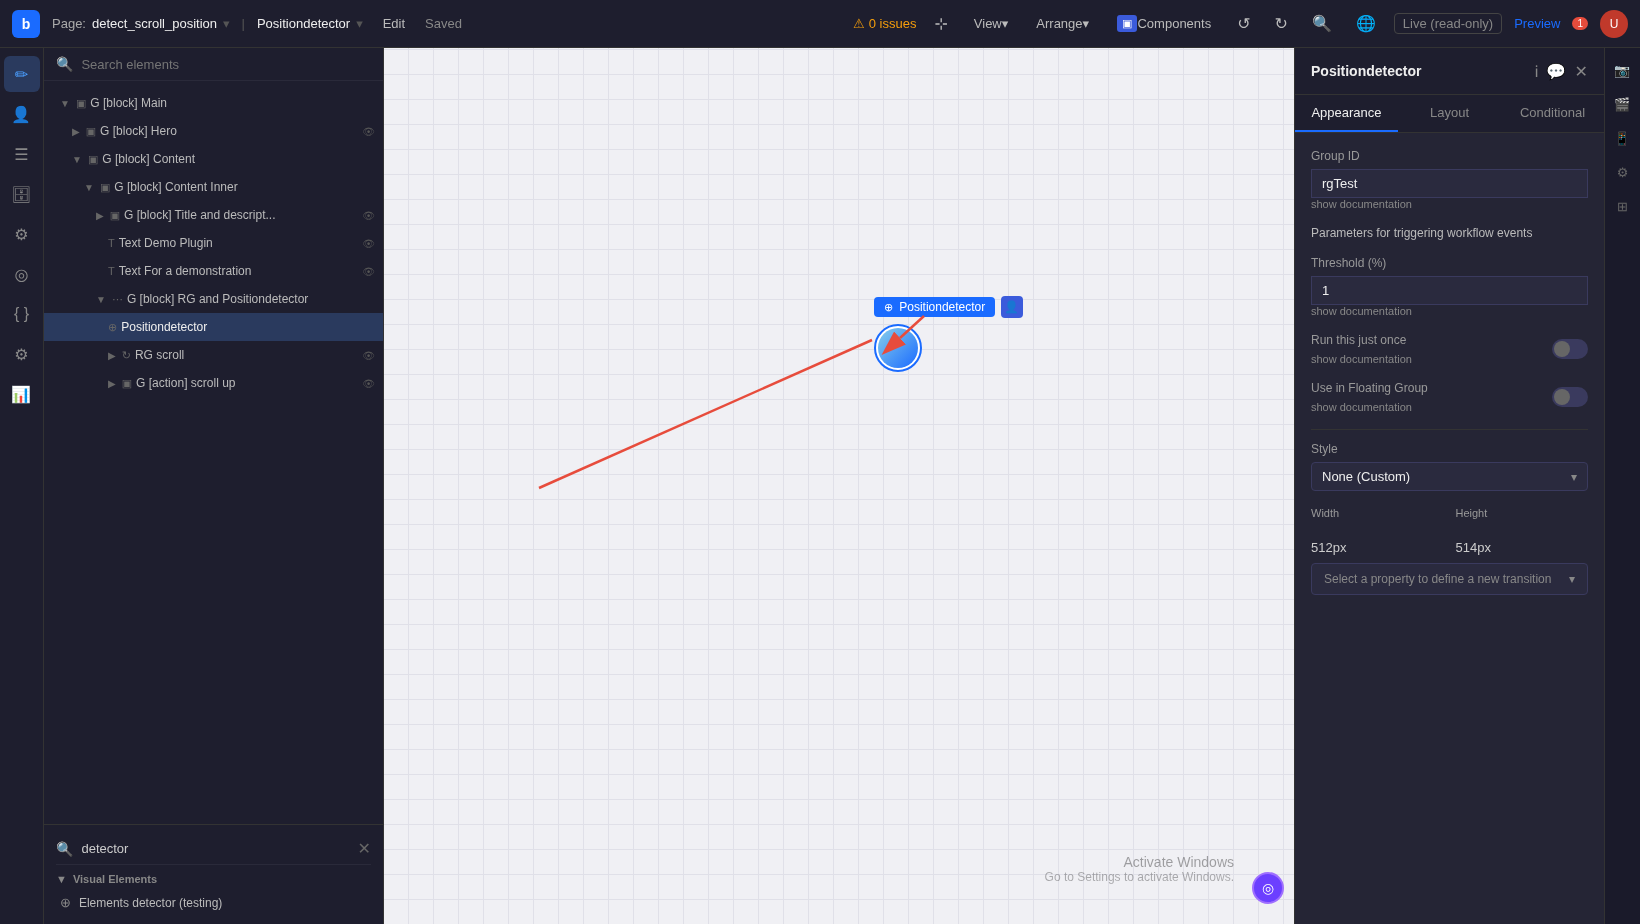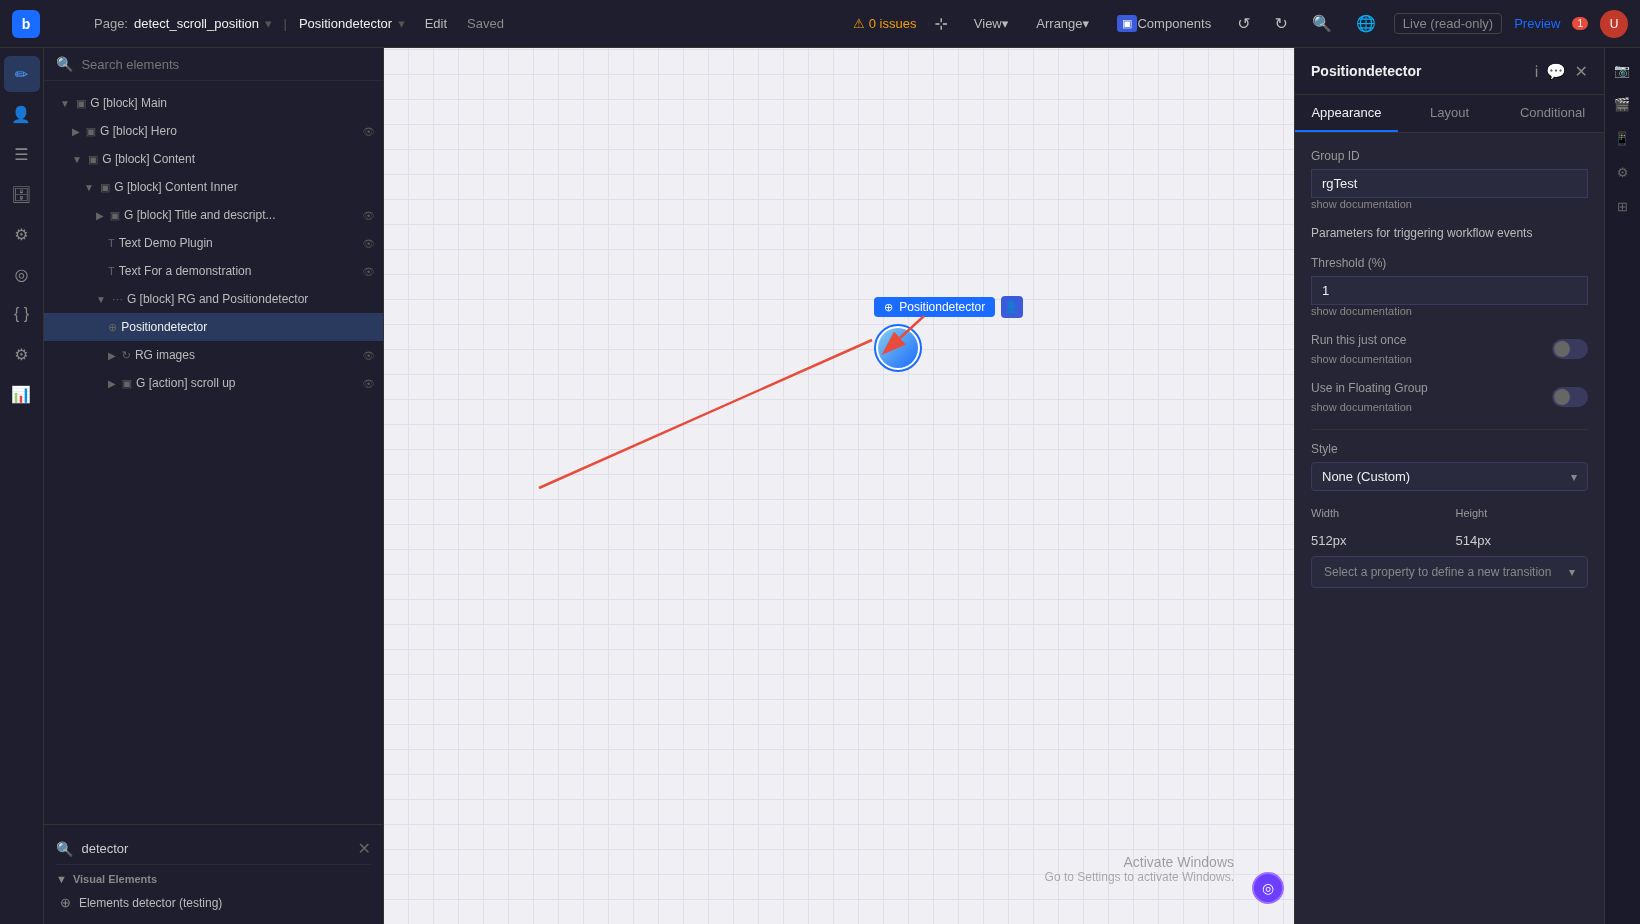--- a/index.html
+++ b/index.html
@@ -5,21 +5,21 @@
     * { box-sizing: border-box; margin: 0; padding: 0; }
     body { font-family: -apple-system, BlinkMacSystemFont, 'Segoe UI', sans-serif; font-size: 13px; background: #1a1a2e; color: #ccc; overflow: hidden; width: 1640px; height: 924px; }
 
     
     .topbar {
       display: flex; align-items: center; height: 48px;
       background: #1e1e2e; border-bottom: 1px solid #333;
       padding: 0 12px; gap: 12px; flex-shrink: 0;
     }
     .topbar-logo { width: 28px; height: 28px; background: #1a6bff; border-radius: 6px; display: flex; align-items: center; justify-content: center; color: white; font-weight: bold; font-size: 14px; }
-    .topbar-page { display: flex; align-items: center; gap: 6px; color: #aaa; font-size: 13px; margin-left: 42px; }
+    .topbar-page { display: flex; align-items: center; gap: 6px; color: #aaa; font-size: 13px; }
     .topbar-page .page-name { color: #eee; }
     .topbar-sep { color: #555; }
     .topbar-component { display: flex; align-items: center; gap: 6px; color: #eee; font-size: 13px; }
     .topbar-btn { background: none; border: none; color: #bbb; cursor: pointer; font-size: 13px; padding: 4px 8px; border-radius: 4px; }
     .topbar-saved { color: #888; font-size: 13px; }
     .topbar-spacer { flex: 1; }
     .issues-btn { display: flex; align-items: center; gap: 4px; color: #f59e0b; font-size: 13px; cursor: pointer; }
     .topbar-icon-btn { background: none; border: none; color: #bbb; cursor: pointer; font-size: 16px; padding: 4px 6px; border-radius: 4px; }
     .view-btn { display: flex; align-items: center; background: none; border: none; color: #bbb; cursor: pointer; font-size: 13px; padding: 4px 8px; border-radius: 4px; }
     .live-badge { color: #888; font-size: 13px; border: 1px solid #444; border-radius: 4px; padding: 2px 8px; }
@@ -126,21 +126,21 @@
     .prop-input { background: #2a2a3e; border: 1px solid #3a3a5e; border-radius: 0; padding: 6px 10px; color: #eee; font-size: 13px; width: 100%; }
     .prop-link { color: #888; font-size: 11px; cursor: pointer; }
     .toggle { width: 36px; height: 20px; background: #3a3a5e; border-radius: 10px; position: relative; cursor: pointer; }
     .toggle-thumb { width: 16px; height: 16px; background: #666; border-radius: 50%; position: absolute; top: 2px; left: 2px; transition: left 0.2s; }
     .section-divider { border: none; border-top: 1px solid #333; margin: 12px 0; }
     .style-label { color: #999; font-size: 12px; margin-bottom: 6px; }
     .dropdown-select { background: #2a2a3e; border: 1px solid #3a3a5e; border-radius: 4px; padding: 6px 10px; color: #eee; font-size: 13px; width: 100%; display: flex; align-items: center; justify-content: space-between; cursor: pointer; }
     .dropdown-arrow { color: #888; font-size: 12px; }
     .dim-row { display: flex; gap: 12px; }
     .dim-col { flex: 1; }
-    .dim-label { color: #999; font-size: 11px; margin-bottom: 14px; }
+    .dim-label { color: #999; font-size: 11px; margin-bottom: 21px; }
     .dim-value { color: #ccc; font-size: 13px; }
     .transition-select {
       background: #2a2a3e; border: 1px solid #3a3a5e; border-radius: 4px;
       padding: 8px 12px; color: #888; font-size: 12px; width: 100%;
       display: flex; align-items: center; justify-content: space-between; cursor: pointer;
       margin-top: 8px;
     }
 
     
     .right-icon-sidebar {
@@ -284,21 +284,21 @@
       </div>
 
       <div class="tree-item tree-indent-5 selected">
         <span class="tree-icon">⊕</span>
         <span>Positiondetector</span>
       </div>
 
       <div class="tree-item tree-indent-5">
         <span class="tree-collapse">▶</span>
         <span class="tree-icon">↻</span>
-        <span>RG images</span>
+        <span>RG scroll</span>
         <span class="hidden-icon">👁</span>
       </div>
 
       <div class="tree-item tree-indent-5">
         <span class="tree-collapse">▶</span>
         <span class="tree-icon">▣</span>
         <span>G [action] scroll up</span>
         <span class="hidden-icon">👁</span>
       </div>
     </div>

